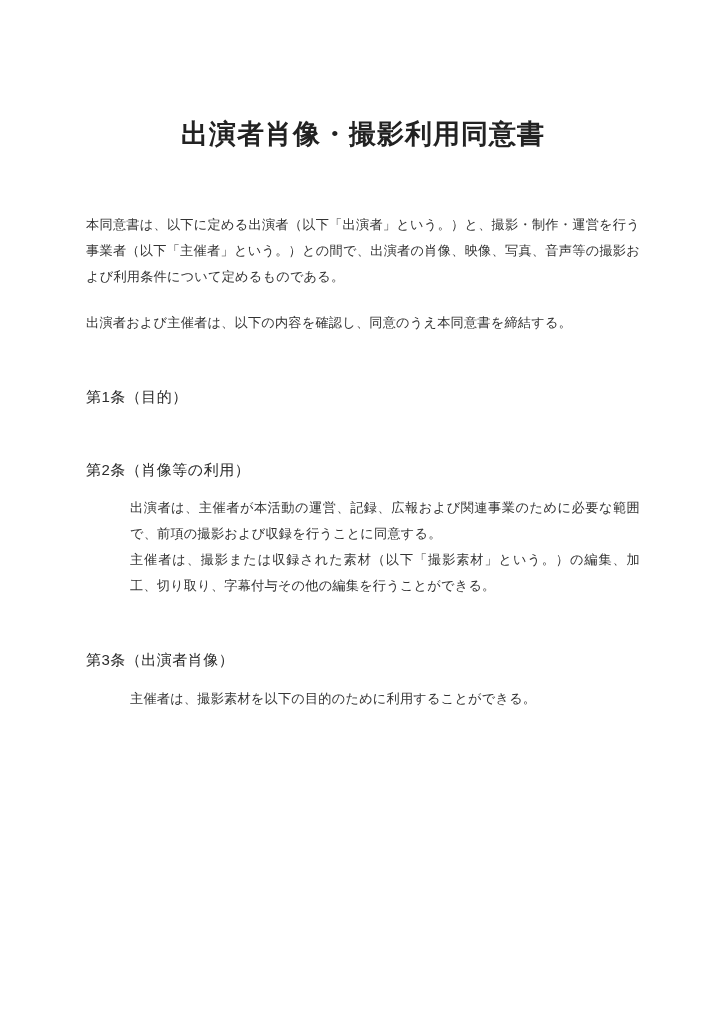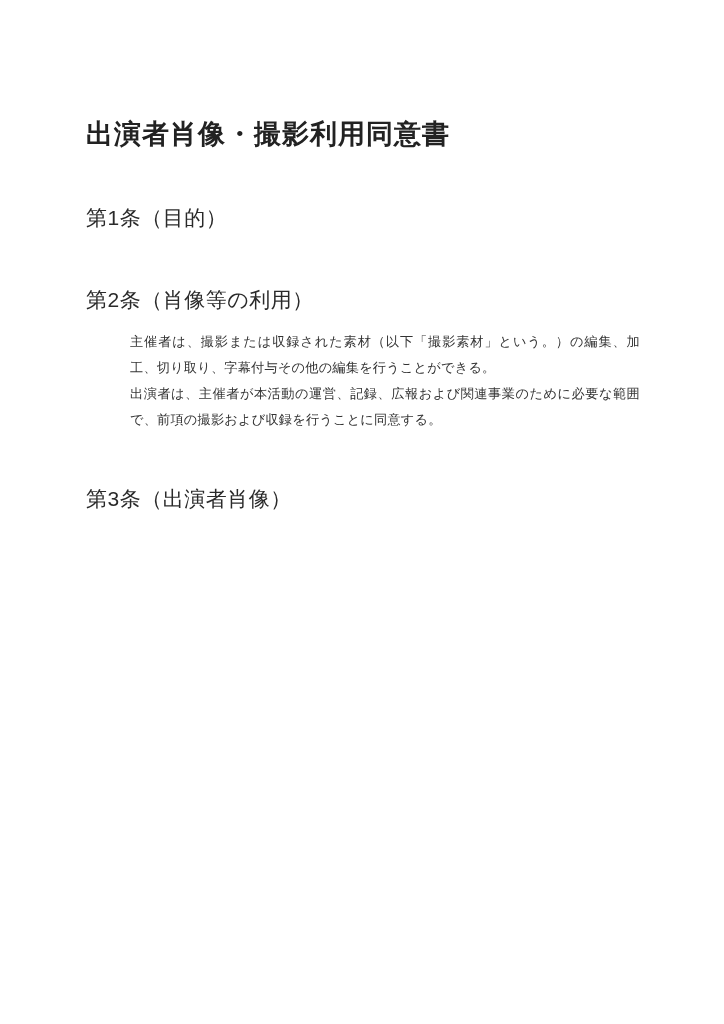--- a/index.html
+++ b/index.html
@@ -26,21 +26,21 @@
   .content {
     position: absolute;
     left: 86px;
     top: 0;
     width: 554px;
   }
 
   .doc-title {
     margin: 0;
     padding-top: 116px;
-    text-align: left;
+    text-align: center;
     font-size: 27px;
     font-weight: bold;
     letter-spacing: 1px;
     line-height: 1.35;
     color: #222222;
   }
 
   .intro-block {
     margin-top: 60px;
   }
@@ -58,21 +58,21 @@
   .body-para + .body-para {
     margin-top: 20px;
   }
 
   .article {
     margin-top: 50px;
   }
 
   .article-heading {
     margin: 0 0 14px 0;
-    font-size: 21px;
+    font-size: 15px;
     font-weight: normal;
     line-height: 1.5;
     color: #2a2a2a;
     letter-spacing: 0.5px;
   }
 
   .article-body {
     
   }
 
@@ -85,31 +85,38 @@
   }
 </style>
 </head>
 <body>
 
 <div class="page">
   <div class="content">
 
     <h1 class="doc-title">出演者肖像・撮影利用同意書</h1>
 
+    <div class="intro-block">
+      <p class="body-para">本同意書は、以下に定める出演者（以下「出演者」という。）と、撮影・制作・運営を行う事業者（以下「主催者」という。）との間で、出演者の肖像、映像、写真、音声等の撮影および利用条件について定めるものである。</p>
+      <p class="body-para">出演者および主催者は、以下の内容を確認し、同意のうえ本同意書を締結する。</p>
+    </div>
 
     <section class="article">
       <h2 class="article-heading">第1条（目的）</h2>
     </section>
 
     <section class="article">
       <h2 class="article-heading">第2条（肖像等の利用）</h2>
       <div class="article-body indented-block">
+        <p class="body-para">出演者は、主催者が本活動の運営、記録、広報および関連事業のために必要な範囲で、前項の撮影および収録を行うことに同意する。</p>
         <p class="body-para">主催者は、撮影または収録された素材（以下「撮影素材」という。）の編集、加工、切り取り、字幕付与その他の編集を行うことができる。</p>
-        <p class="body-para">出演者は、主催者が本活動の運営、記録、広報および関連事業のために必要な範囲で、前項の撮影および収録を行うことに同意する。</p>
       </div>
     </section>
 
     <section class="article">
       <h2 class="article-heading">第3条（出演者肖像）</h2>
+      <div class="article-body indented-block">
+        <p class="body-para">主催者は、撮影素材を以下の目的のために利用することができる。</p>
+      </div>
     </section>
 
   </div>
 </div>
 
 </body></html>

